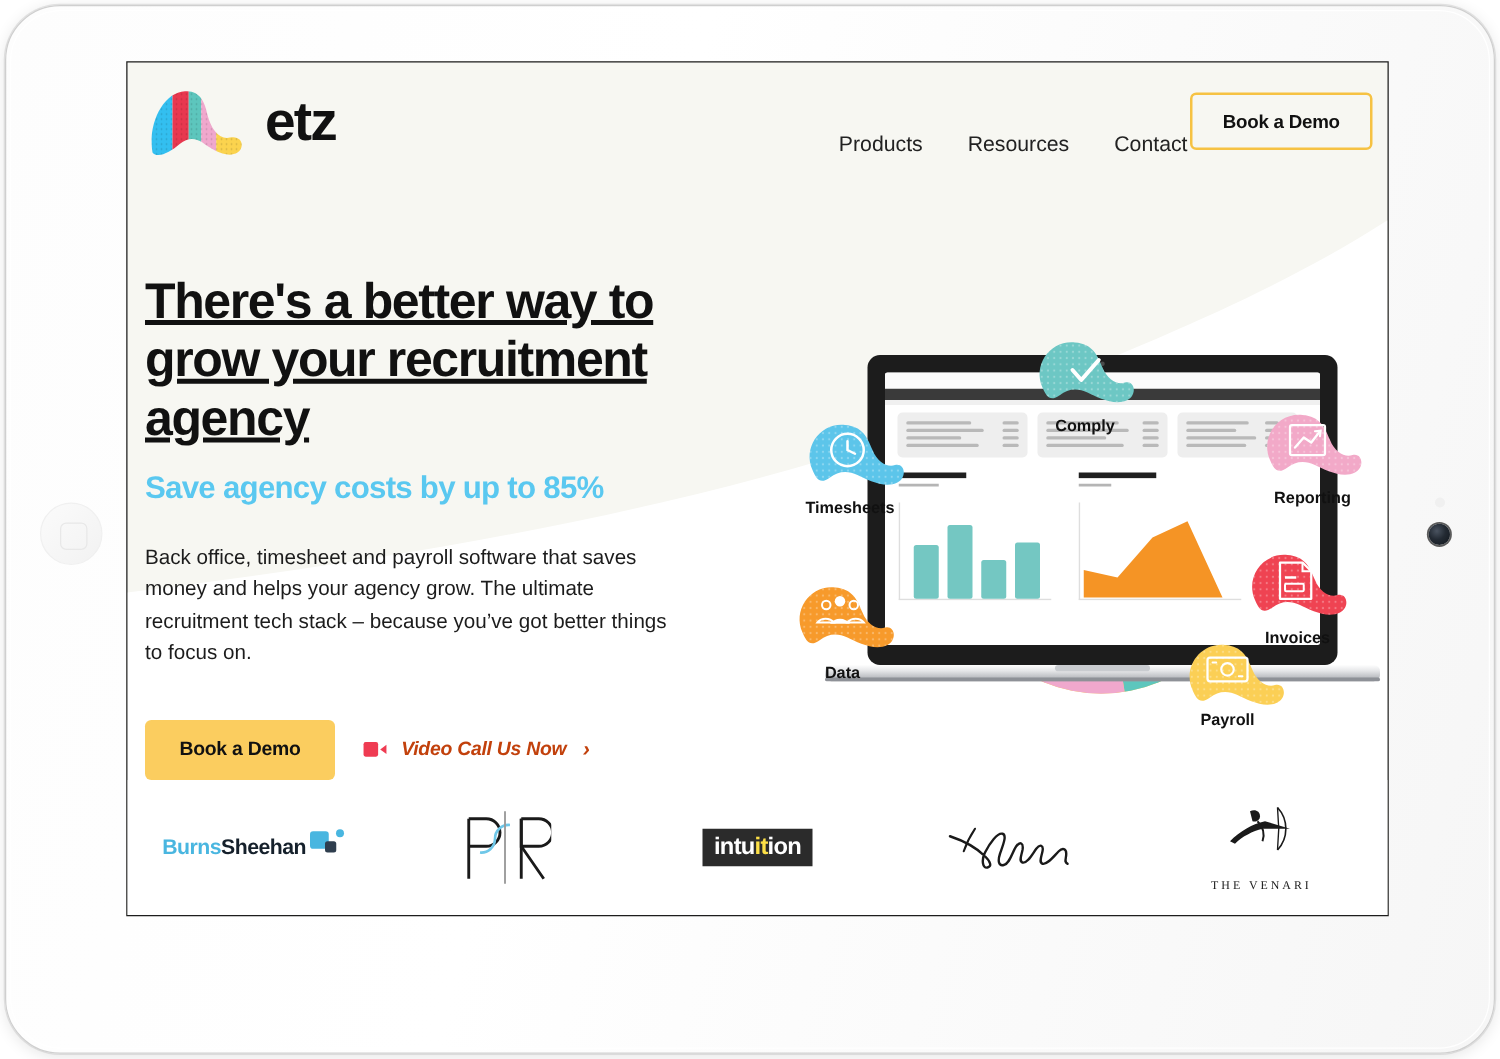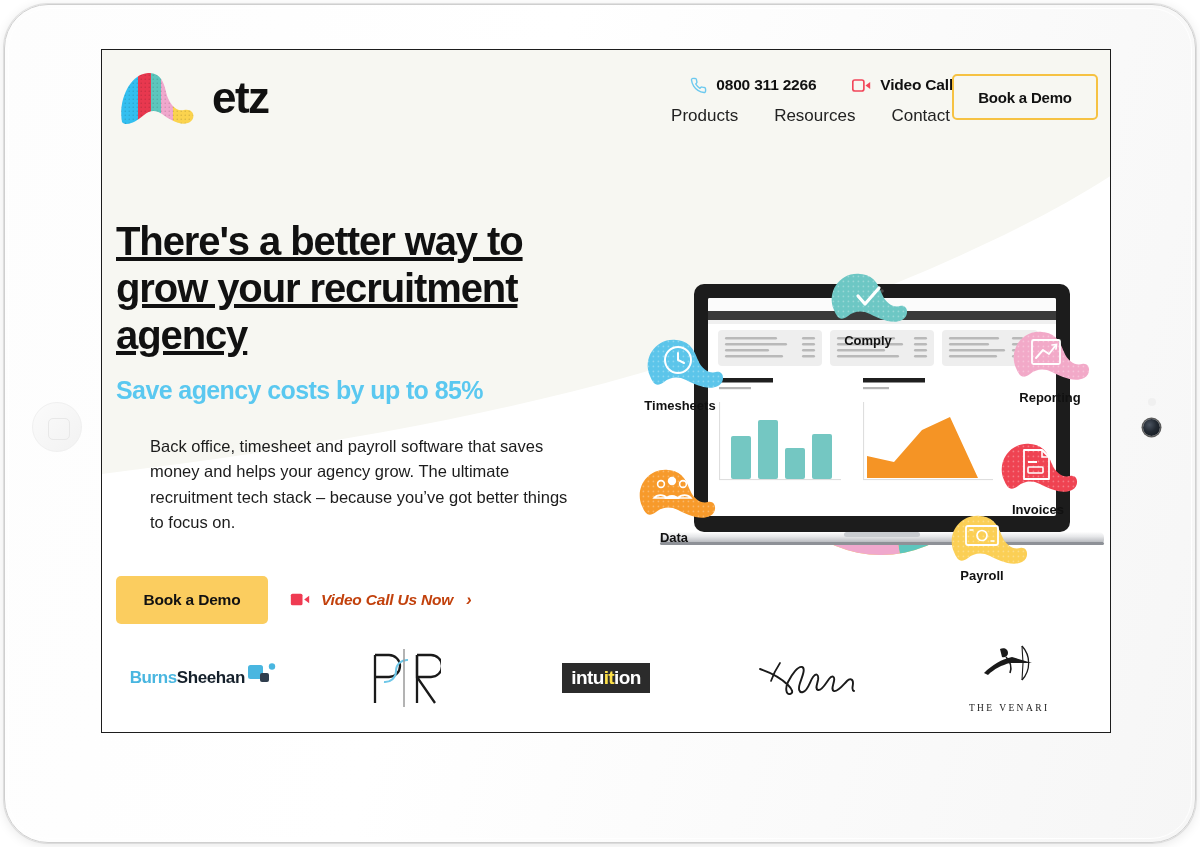--- a/index.html
+++ b/index.html
@@ -92,21 +92,21 @@
   .headline {
     font-size:40px; line-height:1.18; font-weight:800;
     color:#111; letter-spacing:-1.1px;text-decoration:underline;
   }
   .subheadline {
     margin-top:16px;
     font-size:25px; font-weight:800; color:#5ac8f0; letter-spacing:-.6px;
   }
   .body-copy {
     margin-top:29px;
-    font-size:16.5px; line-height:1.55; color:#1c1c1c; width:420px;margin-left:34px;
+    font-size:16.5px; line-height:1.55; color:#1c1c1c; width:420px;
   }
   .cta-row { margin-top:40px; display:flex; align-items:center; gap:22px; }
   .btn-demo-filled {
     width:152px; height:48px; border-radius:5px; border:none;
     background:#fbcd5f; font-size:15.5px; font-weight:800;
     color:#111; letter-spacing:-.2px; cursor:pointer; font-family:inherit;
   }
   .video-link {
     display:flex; align-items:center; gap:11px;
     font-size:15.5px; font-weight:800; color:#c2410c; letter-spacing:-.2px; cursor:pointer;font-style:italic;
@@ -181,36 +181,20 @@
             <rect x="45" y="0" width="12" height="56" fill="#f0a8cd"></rect>
             <rect x="57" y="0" width="25" height="56" fill="#fbd34e"></rect>
             <rect x="0" y="0" width="82" height="56" fill="url(#dots)"></rect>
           </g>
         </svg>
         <div class="logo-word">etz</div>
       </div>
 
       <div class="header-right">
 
-        <div class="contact-row">
-          <div class="contact-item">
-            <svg width="17" height="17" viewBox="0 0 24 24" fill="none" stroke="#6cc9ef" stroke-width="2" stroke-linecap="round" stroke-linejoin="round">
-              <path d="M22 16.9v3a2 2 0 0 1-2.2 2 19.8 19.8 0 0 1-8.6-3.1 19.5 19.5 0 0 1-6-6A19.8 19.8 0 0 1 2.1 4.2 2 2 0 0 1 4.1 2h3a2 2 0 0 1 2 1.7c.1 1 .3 1.9.6 2.8a2 2 0 0 1-.5 2.1L8.1 9.9a16 16 0 0 0 6 6l1.3-1.3a2 2 0 0 1 2.1-.4c.9.3 1.8.5 2.8.6a2 2 0 0 1 1.7 2z"></path>
-            </svg>
-            <span class="label">0800 311 2266</span>
-          </div>
-
-          <div class="contact-item">
-            <svg width="19" height="15" viewBox="0 0 24 18">
-              <rect x="1" y="2" width="14" height="14" rx="2.5" fill="none" stroke="#f2465a" stroke-width="2.1"></rect>
-              <path d="M17 9 L23 4.5 L23 13.5 Z" fill="#f2465a"></path>
-            </svg>
-            <span class="label">Video Call</span>
-          </div>
-        </div>
 
         <div class="nav-row">
           <span class="nav-link">Products</span>
           <span class="nav-link">Resources</span>
           <span class="nav-link">Contact</span>
         </div>
 
         <button class="btn-demo-outline">Book a Demo</button>
       </div>
     </div>

